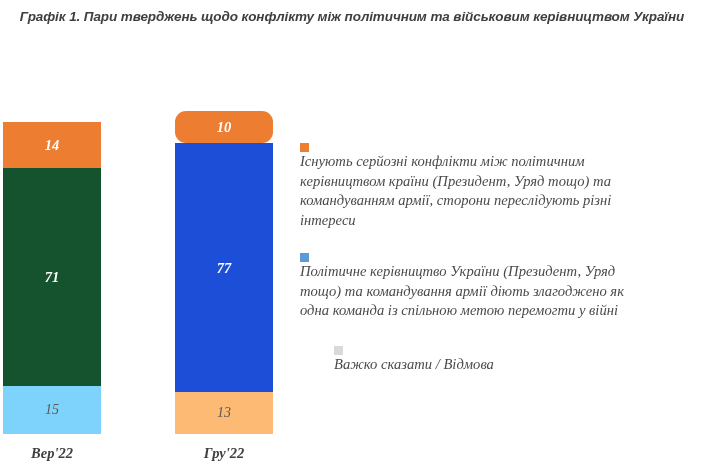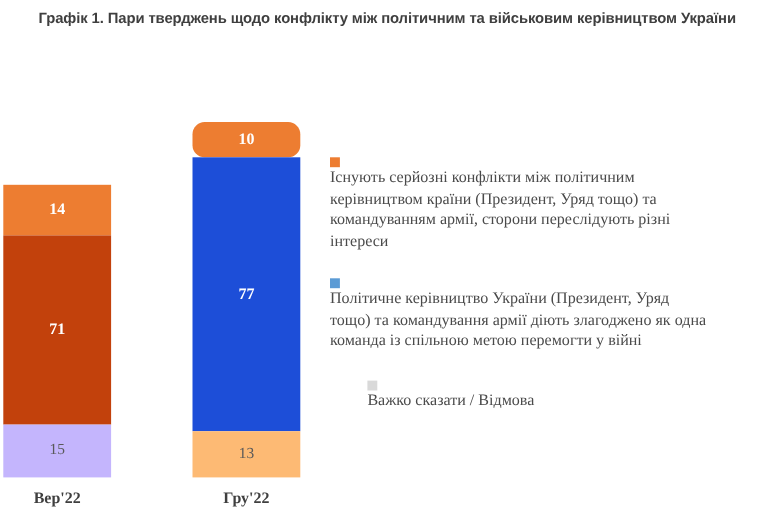--- a/index.html
+++ b/index.html
@@ -14,20 +14,21 @@
     overflow: hidden;
     position: relative;
   }
 
   #chart-root {
     position: absolute;
     left: 0;
     top: 0;
     width: 704px;
     height: 472px;
+    font-style: italic;
   }
 
   
   #chart-title {
     position: absolute;
     left: 18px;
     top: 6px;
     width: 668px;
     text-align: center;
     font-family: "Liberation Sans", sans-serif;
@@ -138,24 +139,24 @@
 
   <div id="chart-title">Графік 1. Пари тверджень щодо конфлікту між політичним та військовим керівництвом України</div>
 
   <div id="plot-area">
 
     <div class="bar-group" id="bar-group-0">
       <div class="bar-stack">
         <div class="seg seg-top" id="seg-0-0" style="height: 45.22px; background: rgb(237, 125, 49);">
           <span class="seg-label">14</span>
         </div>
-        <div class="seg seg-mid" id="seg-0-1" style="height: 172px; background: #c2410c;">
+        <div class="seg seg-mid" id="seg-0-1" style="height: 218px; background: #14532d;">
           <span class="seg-label">71</span>
         </div>
-        <div class="seg seg-bot" id="seg-0-2" style="height: 48.45px; background: #c4b5fd;">
+        <div class="seg seg-bot" id="seg-0-2" style="height: 48.45px; background: #7dd3fc;">
           <span class="seg-label">15</span>
         </div>
       </div>
     </div>
 
     <div class="bar-group" id="bar-group-1">
       <div class="bar-stack">
         <div class="seg seg-top" id="seg-1-0" style="height: 32.3px; background: rgb(237, 125, 49); border-radius: 11px;">
           <span class="seg-label">10</span>
         </div>

